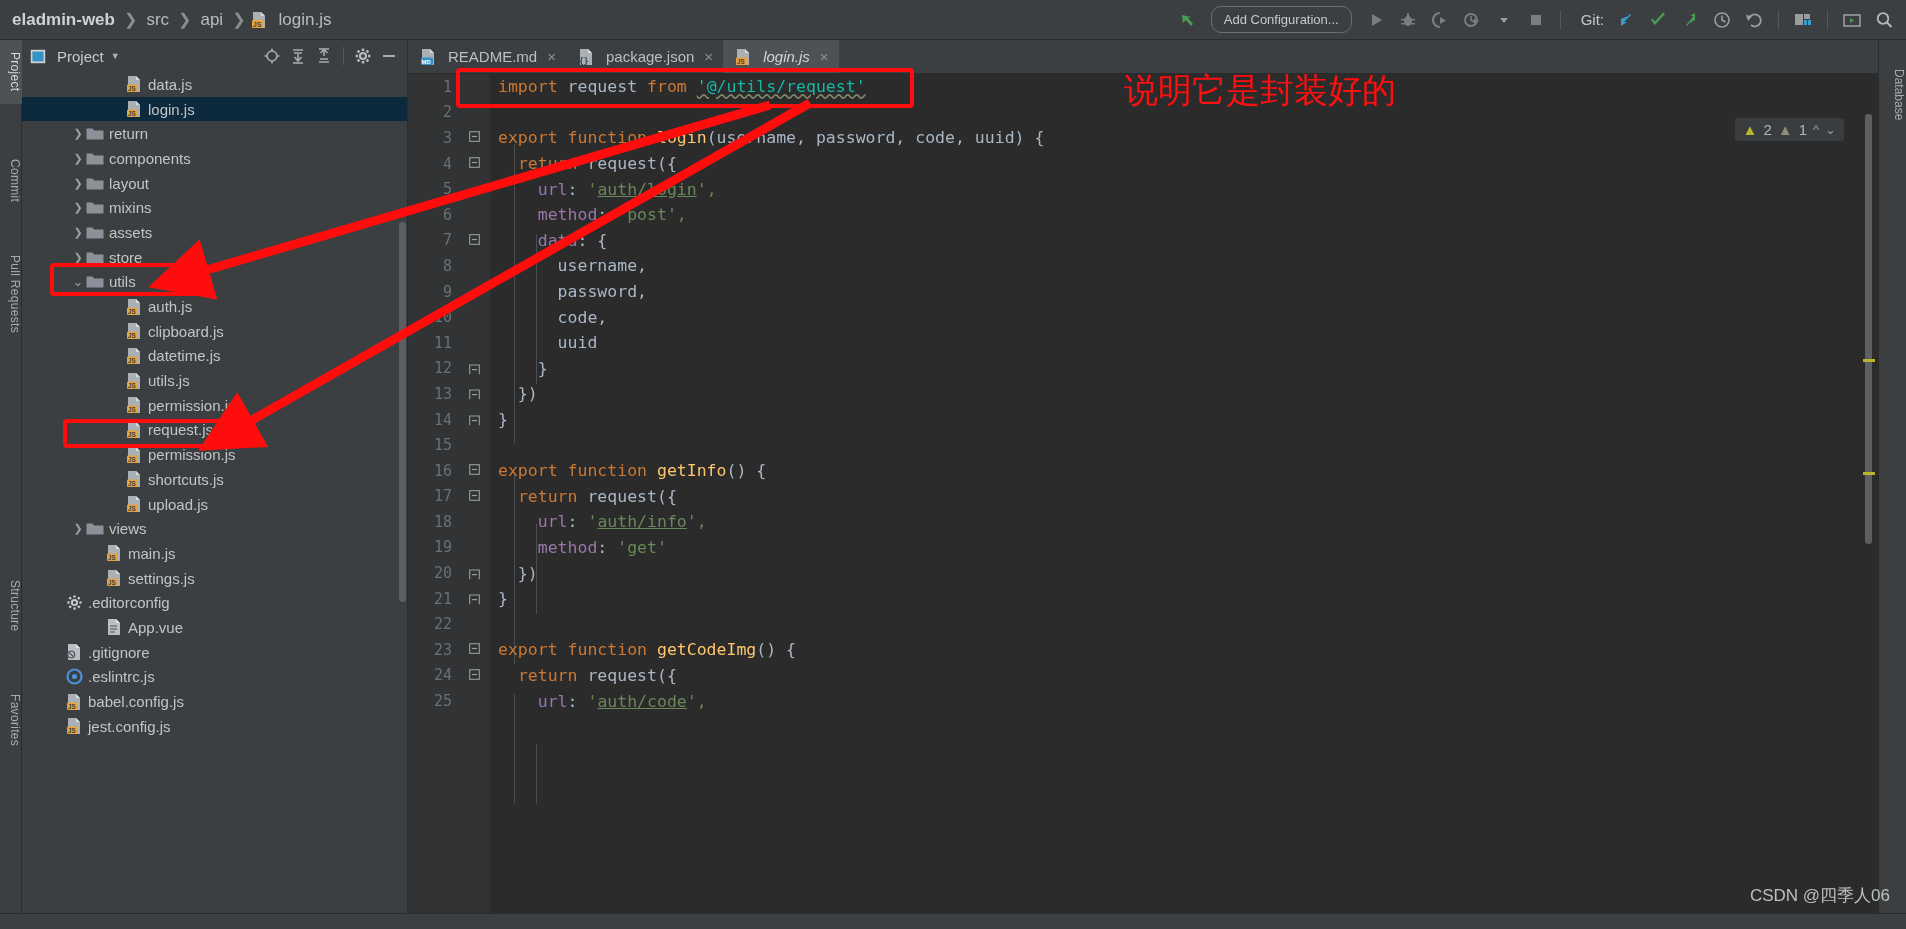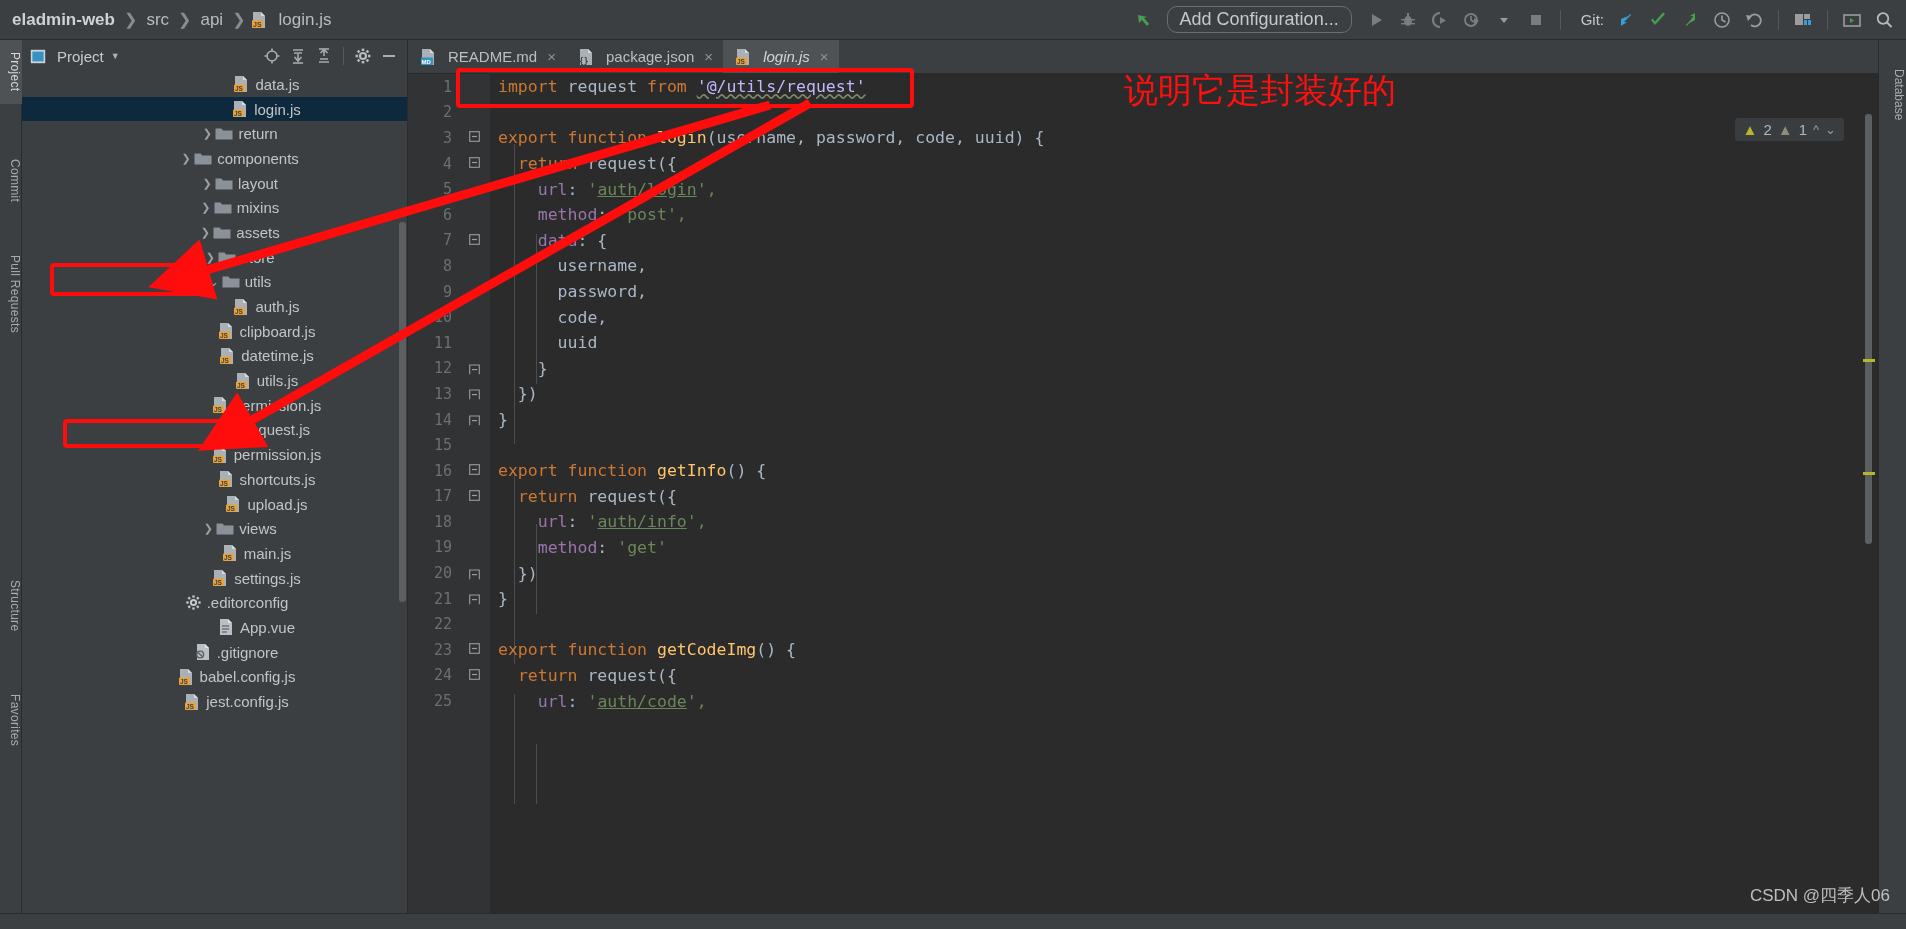--- a/index.html
+++ b/index.html
@@ -30,21 +30,21 @@
   .topbar-right {
     margin-left: auto; display: flex; align-items: center; gap: 4px; padding-right: 8px;
   }
   .tb-icon {
     width: 28px; height: 28px; display: inline-flex;
     align-items: center; justify-content: center; color: #9a9c9e;
   }
   .add-config {
     border: 1px solid #6b6e70; border-radius: 10px;
     height: 27px; padding: 0 12px; display: flex; align-items: center;
-    font-size: 18px; color: #c6c9ca; background: transparent; margin: 0 6px;
+    font-size: 13px; color: #c6c9ca; background: transparent; margin: 0 6px;
   }
   .git-label { font-size: 15px; color: #c6c9ca; margin-left: 10px; margin-right: 4px; }
   .vsep { width: 1px; height: 20px; background: #555859; margin: 0 6px; }
 
   
   .toolstrip {
     position: absolute; left: 0; top: 40px; width: 22px; height: 889px;
     background: #3c3f41; border-right: 1px solid #2b2b2b;
   }
   .vtab {
@@ -74,21 +74,21 @@
   }
   .pp-sep { width: 1px; height: 18px; background: #555859; margin: 0 5px; }
 
   .tree {
     flex: 1 1 auto; overflow: hidden; position: relative;
     background: #3c3f41; padding-top: 0px;
   }
   .trow {
     height: 24.7px; display: flex; align-items: center;
     font-size: 15px; color: #bfc1c2; white-space: nowrap;
-    padding-left: 0px; position: relative; justify-content: center;
+    padding-left: 0px; position: relative;
   }
   .trow.selected { background: #0d293e; }
   .arrow {
     width: 16px; text-align: center; color: #9da0a1;
     font-size: 11px; flex: 0 0 16px; display:inline-block;
   }
   .ico { flex: 0 0 auto; margin-right: 5px; display: inline-flex; align-items:center; }
   .tlabel { color: #c2c4c5; }
 
   
@@ -147,21 +147,21 @@
   
   .kw   { color: #cc7832; }
   .fn   { color: #ffc66d; }
   .str  { color: #6a8759; }
   .prop { color: #9876aa; }
   .id   { color: #a9b7c6; }
   .punc { color: #a9b7c6; }
   .param{ color: #a9b7c6; }
   .link { color: #6a8759; text-decoration: underline; }
   .wavy {
-    color: #c4b5fd;
+    color: #14b8a6;
     text-decoration: underline;
     text-decoration-style: wavy;
     text-decoration-color: #7f8b6a;
   }
 
   
   .iguide {
     position: absolute; width: 1px; background: #4b4d4f; top: 0; bottom: 0;
   }
 
@@ -668,20 +668,30 @@
           <span class="arrow">&nbsp;</span>
           <span class="ico">
             <svg width="17" height="18" viewBox="0 0 17 18">
               <path d="M2 1 h8 l4 4 v12 h-12 z" fill="#b9bfc4"></path>
               <path d="M10 1 l4 4 h-4 z" fill="#dde2e5"></path>
               <circle cx="5.2" cy="11.5" r="3.4" fill="none" stroke="#5a5f63" stroke-width="1.4"></circle>
               <path d="M3 9.4 L7.4 13.6" stroke="#5a5f63" stroke-width="1.4"></path>
             </svg>
           </span>
           <span class="tlabel">.gitignore</span>
+        </div>
+        <div class="trow" style="padding-left: 28px;">
+          <span class="arrow">&nbsp;</span>
+          <span class="ico">
+            <svg width="17" height="17" viewBox="0 0 17 17">
+              <circle cx="8.5" cy="8.5" r="7" fill="none" stroke="#4a90d9" stroke-width="2.2"></circle>
+              <circle cx="8.5" cy="8.5" r="2.6" fill="#4a90d9"></circle>
+            </svg>
+          </span>
+          <span class="tlabel">.eslintrc.js</span>
         </div>
         <div class="trow" style="padding-left: 28px;">
           <span class="arrow">&nbsp;</span>
           <span class="ico">
             <svg width="17" height="18" viewBox="0 0 17 18">
               <path d="M2 1 h8 l4 4 v12 h-12 z" fill="#a9b0b6"></path>
               <path d="M10 1 l4 4 h-4 z" fill="#d4dade"></path>
               <rect x="1" y="9.5" width="11" height="7.5" rx="1" fill="#e8a33d"></rect>
               <text x="2" y="16" font-size="6.5" font-family="Liberation Sans" fill="#3c3f41" font-weight="bold">JS</text>
             </svg>

